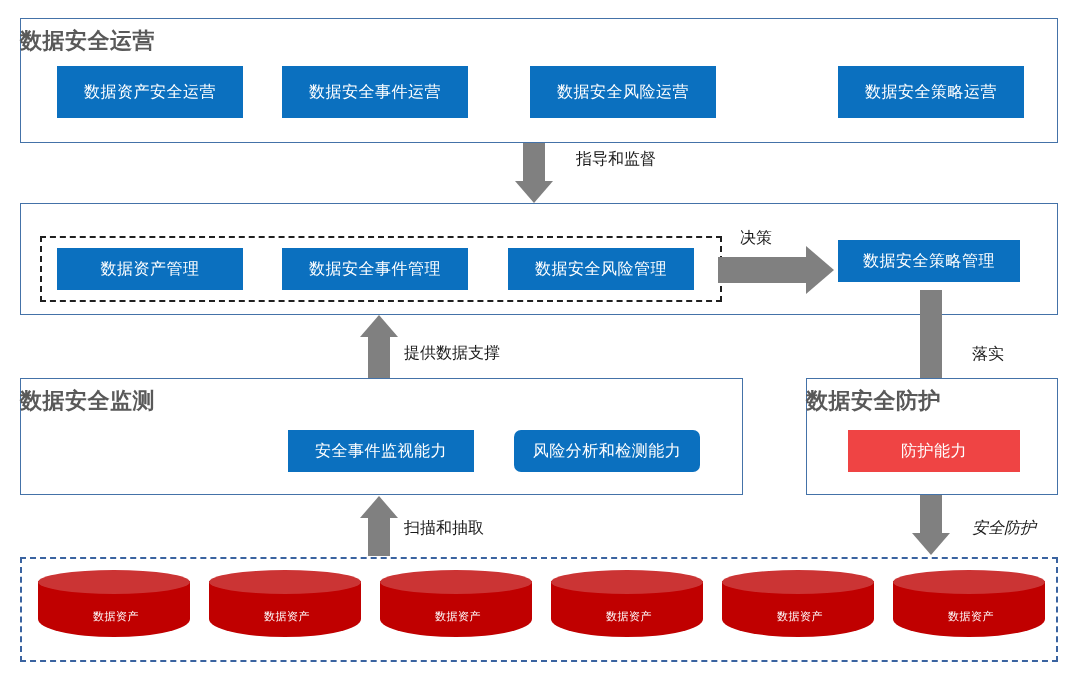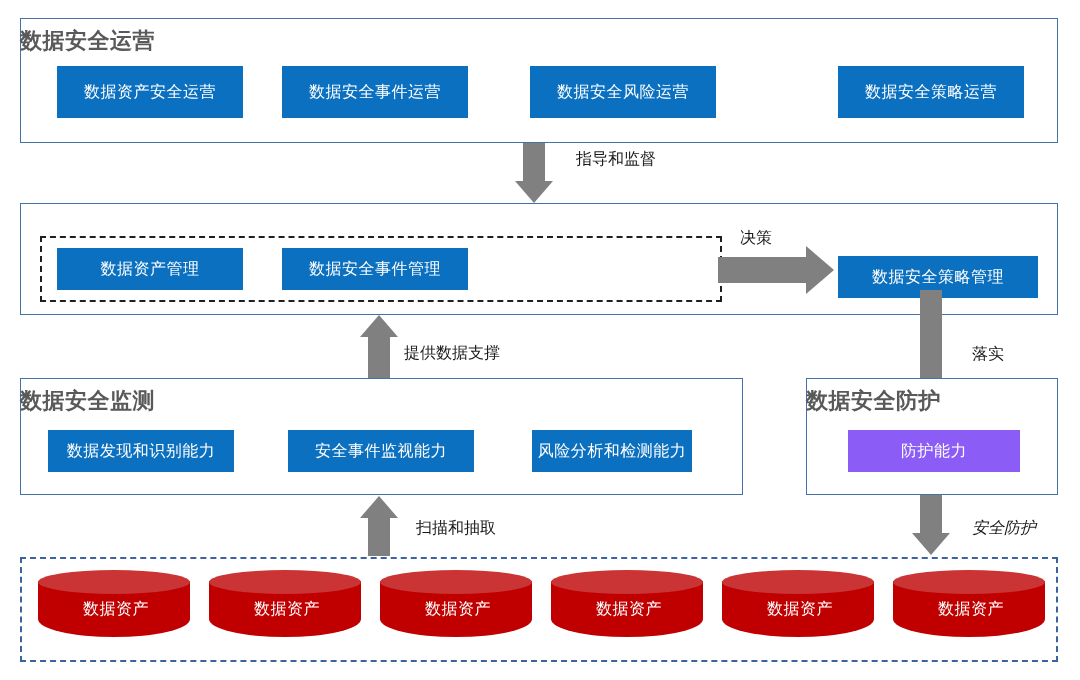--- a/index.html
+++ b/index.html
@@ -43,21 +43,21 @@
     position: absolute;
     background: #0b70bf;
     color: #ffffff;
     font-size: 16px;
     display: flex;
     align-items: center;
     justify-content: center;
     white-space: nowrap;
     letter-spacing: 0.5px;
   }
-  .chip.orange { background: #8b5cf6; }
+  .chip.orange { background: #ef4444; }
   .arrow-shaft-v {
     position: absolute;
     background: #808080;
   }
   .arrow-head-down {
     position: absolute;
     width: 0; height: 0;
     border-left: 19px solid transparent;
     border-right: 19px solid transparent;
     border-top: 22px solid #808080;
@@ -102,27 +102,27 @@
   }
   .cyl-top {
     position: absolute;
     left: 0; top: 0;
     width: 152px; height: 24px;
     background: #CB3434;
     border-radius: 76px / 12px;
   }
   .cyl-label {
     position: absolute;
-    left: 0; top: 0;
+    left: 0; top: 7px;
     width: 156px; height: 78px;
     display: flex;
     align-items: center;
     justify-content: center;
     color: #ffffff;
-    font-size: 16px;
+    font-size: 11px;
     letter-spacing: 0.5px;
     z-index: 3;
   }
 </style>
 </head>
 <body>
 
 <div id="stage">
 
   <div class="panel" style="left:20px; top:18px; width:1038px; height:125px;"></div>
@@ -136,50 +136,50 @@
   <div class="arrow-shaft-v" style="left:523px; top:143px; width:22px; height:38px;"></div>
   <div class="arrow-head-down" style="left:515px; top:181px;"></div>
   <div class="arrow-label" style="left:576px; top:149px;">指导和监督</div>
 
   <div class="panel" style="left:20px; top:203px; width:1038px; height:112px;"></div>
 
   <div class="dashed-group" style="left:40px; top:236px; width:682px; height:66px;"></div>
 
   <div class="chip" style="left:57px; top:248px; width:186px; height:42px;">数据资产管理</div>
   <div class="chip" style="left:282px; top:248px; width:186px; height:42px;">数据安全事件管理</div>
+  <div class="chip" style="left:508px; top:248px; width:186px; height:42px;">数据安全风险管理</div>
 
   <div class="arrow-shaft-h" style="left:718px; top:257px; width:92px; height:26px;"></div>
   <div class="arrow-head-right" style="left:806px; top:246px;"></div>
   <div class="arrow-label" style="left:740px; top:228px;">决策</div>
 
-  <div class="chip" style="left:838px; top:256px; width:200px; height:42px;">数据安全策略管理</div>
+  <div class="chip" style="left:838px; top:240px; width:182px; height:42px;">数据安全策略管理</div>
 
   <div class="arrow-shaft-v" style="left:368px; top:337px; width:22px; height:41px;"></div>
   <div class="arrow-head-up" style="left:360px; top:315px;"></div>
   <div class="arrow-label" style="left:404px; top:343px;">提供数据支撑</div>
 
   <div class="arrow-shaft-v" style="left:920px; top:290px; width:22px; height:137px;"></div>
   <div class="arrow-head-down" style="left:912px; top:427px;"></div>
   <div class="arrow-label" style="left:972px; top:344px;">落实</div>
 
   <div class="panel" style="left:20px; top:378px; width:723px; height:117px;"></div>
   <div class="panel-title" style="left:20px; top:386px; width:723px;">数据安全监测</div>
 
-  <div class="chip" style="left:48px; top:430px; width:186px; height:42px;">数据发现和识别能力</div>
   <div class="chip" style="left:288px; top:430px; width:186px; height:42px;">安全事件监视能力</div>
-  <div class="chip" style="left:532px; top:430px; width:160px; height:42px;">风险分析和检测能力</div>
+  <div class="chip" style="left:514px; top:430px; width:186px; height:42px;border-radius:7px;">风险分析和检测能力</div>
 
   <div class="panel" style="left:806px; top:378px; width:252px; height:117px;"></div>
   <div class="panel-title" style="left:806px; top:386px; width:252px;">数据安全防护</div>
 
   <div class="chip orange" style="left:848px; top:430px; width:172px; height:42px;">防护能力</div>
 
   <div class="arrow-shaft-v" style="left:368px; top:518px; width:22px; height:38px;"></div>
   <div class="arrow-head-up" style="left:360px; top:496px;"></div>
-  <div class="arrow-label" style="left:416px; top:518px;">扫描和抽取</div>
+  <div class="arrow-label" style="left:404px; top:518px;">扫描和抽取</div>
 
   <div class="arrow-shaft-v" style="left:920px; top:495px; width:22px; height:38px;"></div>
   <div class="arrow-head-down" style="left:912px; top:533px;"></div>
   <div class="arrow-label" style="left:972px; top:518px;font-style:italic;">安全防护</div>
 
   <div class="dashed-assets" style="left:20px; top:557px; width:1038px; height:105px;"></div>
 
   <div class="cyl" style="left:38px; top:570px;">
     <div class="cyl-body"></div>
     <div class="cyl-top"></div>

